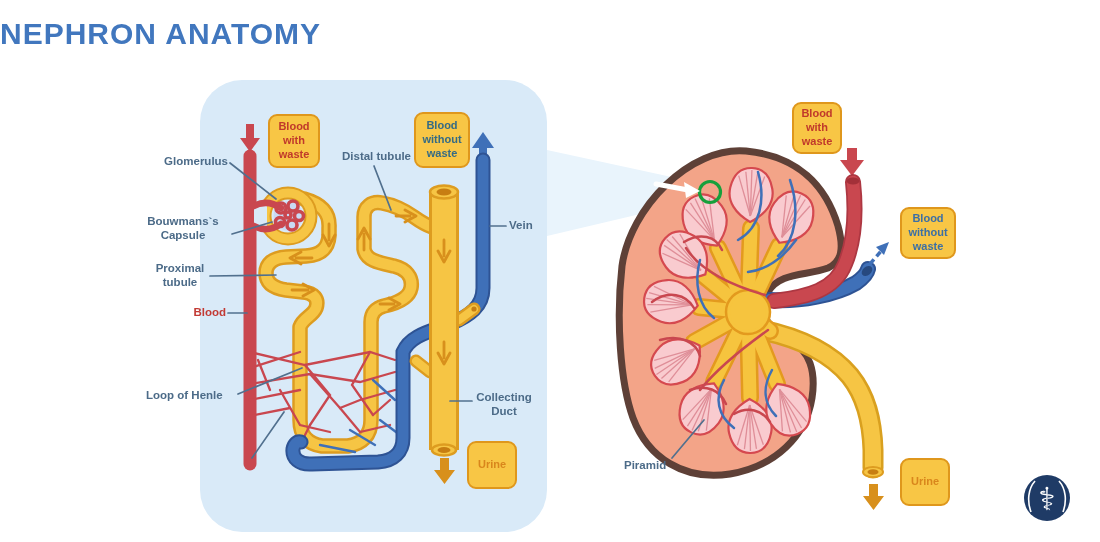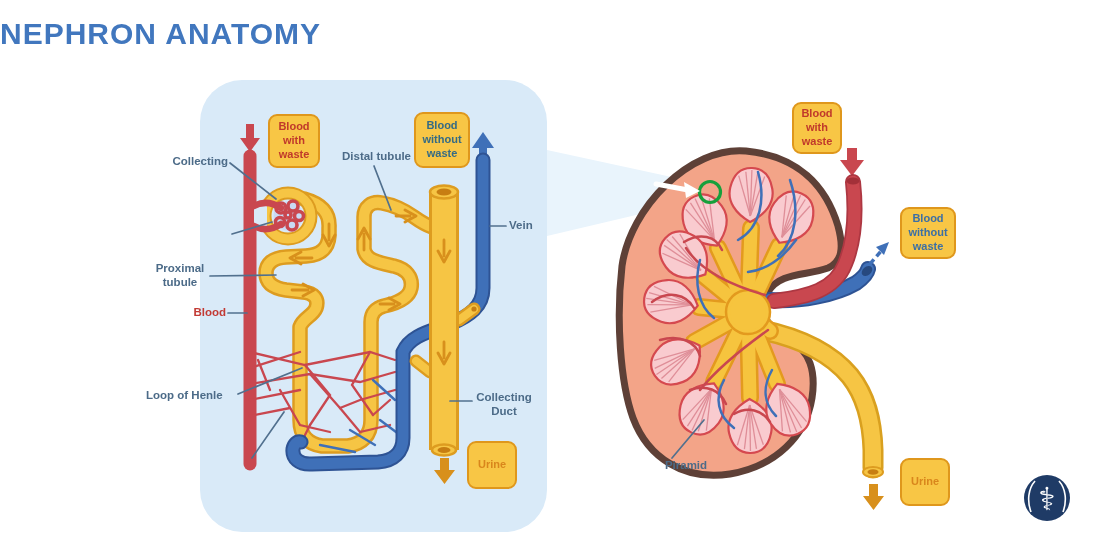--- a/index.html
+++ b/index.html
@@ -22,21 +22,21 @@
   .box-orange{color:#D9861C;}
   #lbl-glomerulus{left:148px;top:155px;width:80px;text-align:right;}
   #lbl-bowmans{left:136px;top:215px;width:94px;text-align:center;}
   #lbl-proximal{left:140px;top:262px;width:80px;text-align:center;}
   #lbl-artery{left:174px;top:306px;width:52px;text-align:right;color:#C23A34;}
   #lbl-loop{left:146px;top:389px;white-space:nowrap;}
   #lbl-peritubular{left:146px;top:452px;width:104px;text-align:center;}
   #lbl-distal{left:342px;top:150px;white-space:nowrap;}
   #lbl-vein{left:509px;top:219px;white-space:nowrap;}
   #lbl-collecting{left:466px;top:391px;width:76px;text-align:center;}
-  #lbl-piramid{left:656px;top:459px;width:60px;text-align:center;}
+  #lbl-piramid{left:624px;top:459px;width:60px;text-align:left;}
   #box-bww-1{left:268px;top:114px;width:52px;height:54px;}
   #box-bwow-1{left:414px;top:112px;width:56px;height:56px;}
   #box-urine-1{left:467px;top:441px;width:50px;height:48px;}
   #box-bww-2{left:792px;top:102px;width:50px;height:52px;}
   #box-bwow-2{left:900px;top:207px;width:56px;height:52px;}
   #box-urine-2{left:900px;top:458px;width:50px;height:48px;}
 </style>
 </head>
 <body>
 
@@ -254,21 +254,22 @@
     <circle cx="1047" cy="498" r="23" fill="#1F3B66"></circle>
     <text x="1047" y="510" text-anchor="middle" font-size="32" fill="#FFFFFF">⚕</text>
     <path d="M1031,512 C1027,501 1028,489 1035,481" stroke="#FFFFFF" stroke-width="1.6" fill="none"></path>
     <path d="M1063,512 C1067,501 1066,489 1059,481" stroke="#FFFFFF" stroke-width="1.6" fill="none"></path>
   </g>
 </svg>
 
 <div class="txt" id="main-title">NEPHRON ANATOMY</div>
 
 
-<div class="txt lbl" id="lbl-glomerulus">Collecting</div>
+<div class="txt lbl" id="lbl-glomerulus">Glomerulus</div>
+<div class="txt lbl" id="lbl-bowmans">Bouwmans`s Capsule</div>
 <div class="txt lbl" id="lbl-proximal">Proximal tubule</div>
 <div class="txt lbl" id="lbl-artery">Blood</div>
 <div class="txt lbl" id="lbl-loop">Loop of Henle</div>
 <div class="txt lbl" id="lbl-distal">Distal tubule</div>
 <div class="txt lbl" id="lbl-vein">Vein</div>
 <div class="txt lbl" id="lbl-collecting">Collecting Duct</div>
 <div class="txt lbl" id="lbl-piramid">Piramid</div>
 
 <div class="box box-red" id="box-bww-1">Blood with waste</div>
 <div class="box box-blue" id="box-bwow-1">Blood without waste</div>

